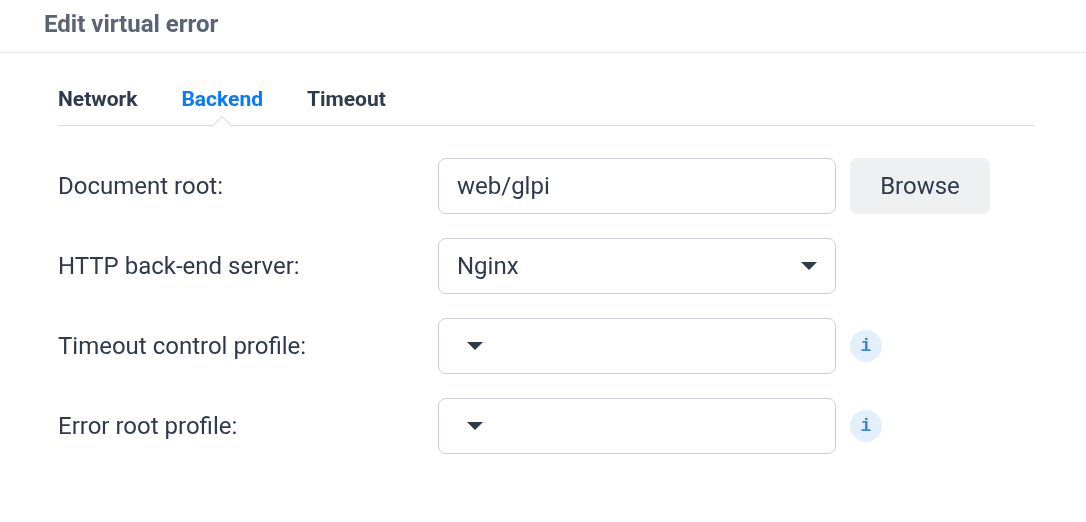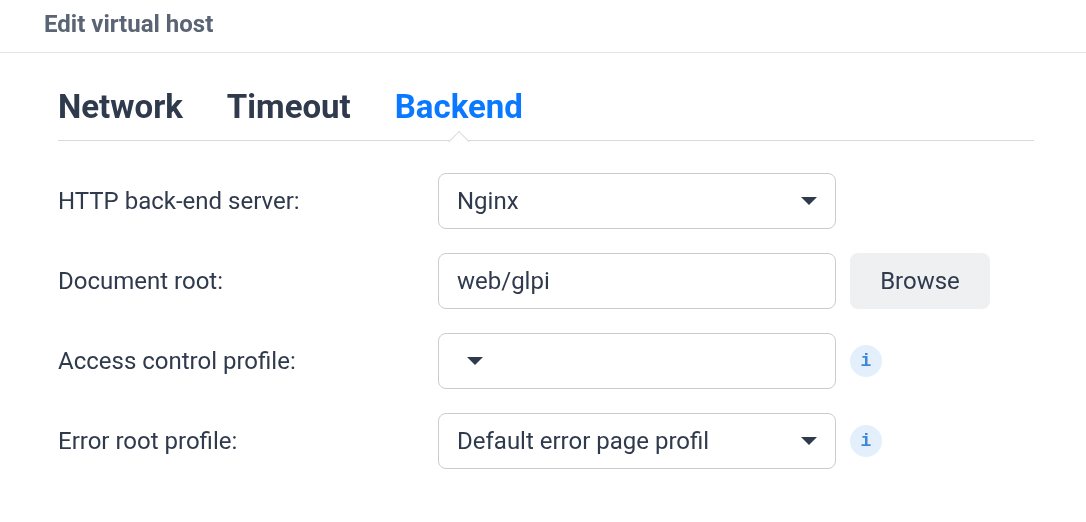--- a/index.html
+++ b/index.html
@@ -28,21 +28,21 @@
     }
     .tab-bar {
       display: flex;
       align-items: flex-end;
       border-bottom: 1px solid #d9d9d9;
       margin-top: 34px;
       gap: 44px;
       position: relative;
     }
     .tab {
-      font-size: 33px;
+      font-size: 21px;
       font-weight: 700;
       color: #2f3a4c;
       padding-bottom: 14px;
       cursor: pointer;
       position: relative;
     }
     .tab.active {
       color: #0b79ff;
     }
     .tab.active::after {
@@ -136,59 +136,58 @@
       font-weight: 700;
       font-size: 18px;
       cursor: pointer;
       flex-shrink: 0;
     }
   </style>
 </head>
 <body>
 
 <div class="dialog-header">
-  <div class="dialog-title">Edit virtual host</div>
+  <div class="dialog-title">Edit virtual error</div>
 </div>
 
 <div class="content-wrap">
 
   <div class="tab-bar">
     <div class="tab">Network</div>
+    <div class="tab active">Backend</div>
     <div class="tab">Timeout</div>
-    <div class="tab active">Backend</div>
   </div>
 
   <div class="form-rows">
+
+    <div class="form-row">
+      <div class="field-label">Document root:</div>
+      <input type="text" class="field-input" value="web/glpi" style="">
+      <button class="browse-btn">Browse</button>
+    </div>
 
     <div class="form-row">
       <div class="field-label">HTTP back-end server:</div>
       <div class="select-wrap">
         <span class="select-text">Nginx</span>
         <span class="caret"></span>
       </div>
     </div>
 
     <div class="form-row">
-      <div class="field-label">Document root:</div>
-      <input type="text" class="field-input" value="web/glpi" style="">
-      <button class="browse-btn">Browse</button>
-    </div>
-
-    <div class="form-row">
-      <div class="field-label">Access control profile:</div>
+      <div class="field-label">Timeout control profile:</div>
       <div class="select-wrap">
         <span class="caret"></span>
       </div>
       <div class="info-badge">i</div>
     </div>
 
     <div class="form-row">
       <div class="field-label">Error root profile:</div>
       <div class="select-wrap">
-        <span class="select-text">Default error page profil</span>
         <span class="caret"></span>
       </div>
       <div class="info-badge">i</div>
     </div>
 
 
   </div>
 </div>
 
 </body></html>

